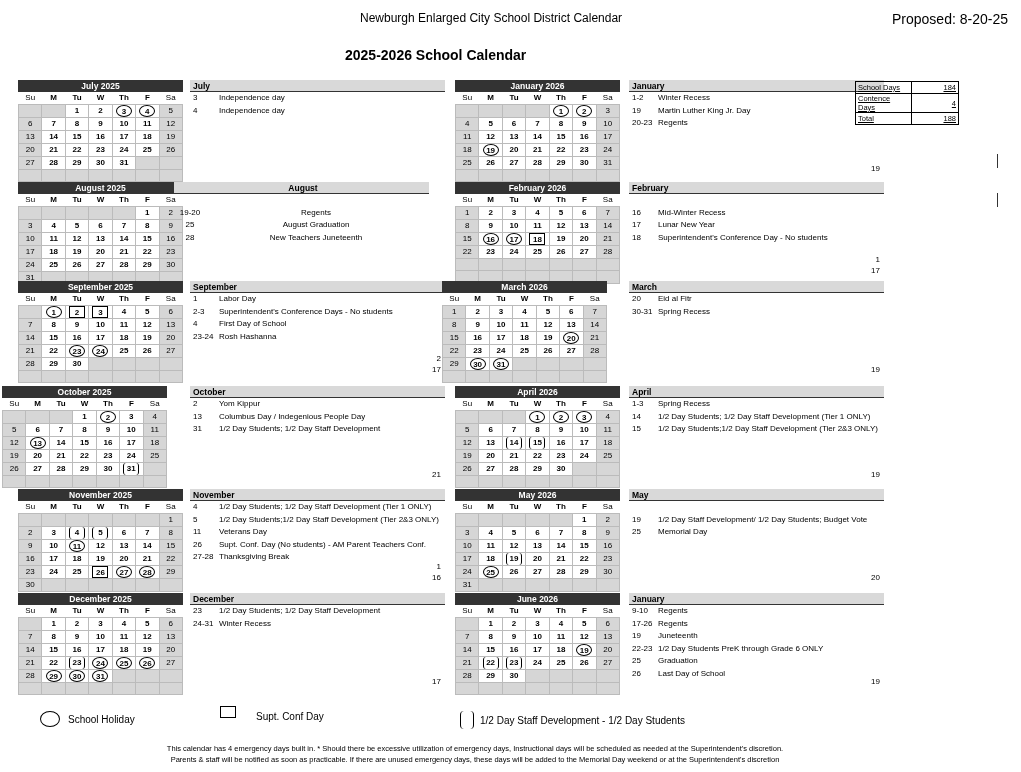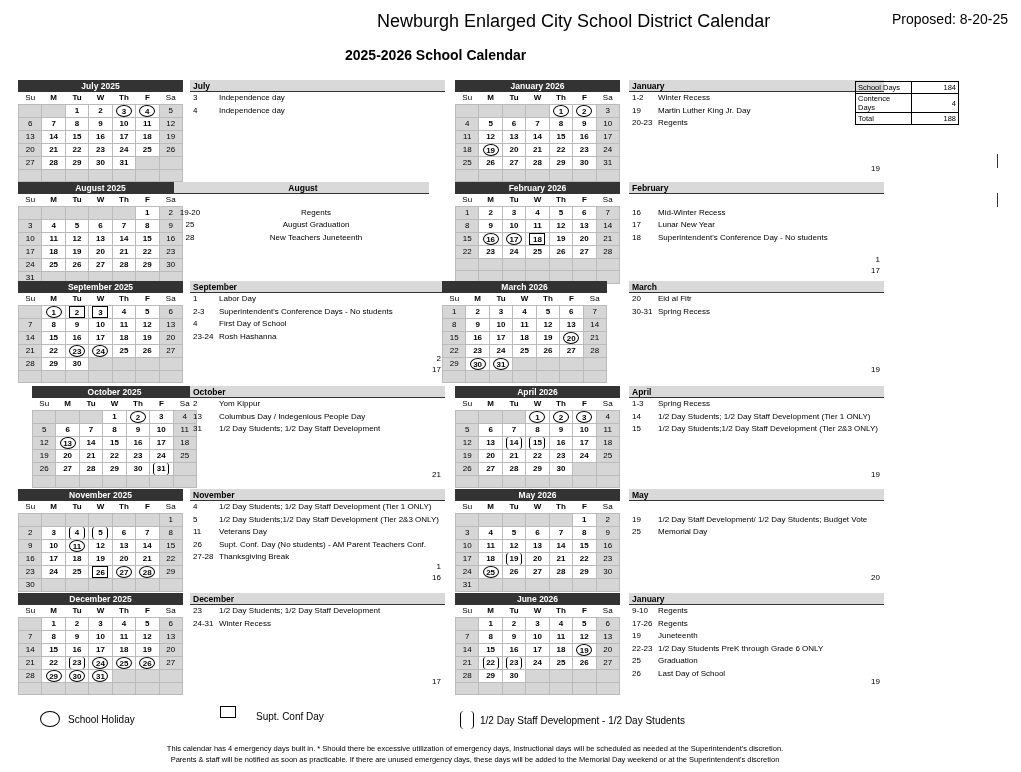--- a/index.html
+++ b/index.html
@@ -1,17 +1,17 @@
 <!DOCTYPE html>
 <html><head>
 <meta charset="utf-8">
 <style>
   * { box-sizing: border-box; margin: 0; padding: 0; }
   body { width: 1021px; height: 772px; background: #fff; font-family: "Liberation Sans", sans-serif; color: #000; position: relative; overflow: hidden; }
-  .hdr-title { position: absolute; top: 11px; left: 377px; font-size: 18px; }
+  .hdr-title { position: absolute; top: 11px; left: 360px; font-size: 12px; }
   .hdr-proposed { position: absolute; top: 11px; left: 892px; font-size: 14px; }
   .hdr-sub { position: absolute; top: 47px; left: 345px; font-size: 14px; font-weight: bold; }
 
   .cal { position: absolute; width: 165px; font-size: 8px; }
   .cal .mh { background: #333; color: #fff; font-weight: bold; text-align: center; height: 12px; line-height: 12px; font-size: 8.5px; }
   .cal table { border-collapse: collapse; width: 165px; table-layout: fixed; }
   .cal th { height: 12px; font-size: 8px; font-weight: bold; text-align: center; background: #fff; }
   .cal th.we { font-weight: normal; }
   .cal td { height: 12.5px; text-align: center; font-weight: bold; border: 1px solid #bbb; background: #d6d6d6; position: relative; font-size: 8px; }
   .cal td.wd { background: #fff; }
@@ -22,21 +22,21 @@
   .cal td .mk.box { border: 1.5px solid #000; }
   .cal td .mk.bracket { border-left: 1px solid #000; border-right: 1px solid #000; border-radius: 3px; }
 
   .ev { position: absolute; width: 255px; font-size: 8px; }
   .ev .eh { background: #d9d9d9; font-weight: bold; height: 12px; line-height: 12px; padding-left: 3px; border-bottom: 1.5px solid #333; font-size: 8.5px; }
   .ev .row { display: flex; height: 12.5px; line-height: 12.5px; }
   .ev .row .d { width: 29px; padding-left: 3px; }
   .ev .row .t { flex: 1; white-space: nowrap; }
   .ev .cnt { position: absolute; right: 4px; font-size: 8px; }
 
-  .totals { position: absolute; left: 855px; top: 81px; border-collapse: collapse; font-size: 7.5px; }
+  .totals { position: absolute; left: 855px; top: 81px; border-collapse: collapse; font-size: 7.5px; text-decoration: underline; }
   .totals td { border: 1px solid #000; height: 12px; padding: 0 2px; }
   .totals td.n { text-align: right; width: 47px; }
   .totals td.l { width: 56px; }
   .vbar { position: absolute; width: 1px; height: 14px; background: #333; left: 997px; }
 
   .legend { position: absolute; top: 711px; font-size: 10px; display: flex; align-items: center; }
   .lg-circle { width: 20px; height: 16px; border: 1px solid #000; border-radius: 50%; margin-right: 8px; }
   .lg-box { width: 16px; height: 12px; border: 1px solid #000; margin-right: 20px; margin-top: -10px; }
   .lg-brk { width: 14px; height: 18px; border-left: 1px solid #000; border-right: 1px solid #000; border-radius: 4px; margin-right: 6px; }
   .foot { position: absolute; left: 0; width: 870px; text-align: center; font-size: 7.5px; }
@@ -562,21 +562,21 @@
       <div class="row">
         <span class="d">20</span>
         <span class="t">Eid al Fitr</span>
       </div>
       <div class="row">
         <span class="d">30-31</span>
         <span class="t">Spring Recess</span>
       </div>
       <div class="cnt" style="top:84px">19</div>
     </div>
-    <div class="cal" style="left: 32px; top: 386px;">
+    <div class="cal" style="left: 2px; top: 386px;">
       <div class="mh">October 2025</div>
       <table>
         <tbody>
           <tr>
             <th class="we">Su</th>
             <th class="">M</th>
             <th class="">Tu</th>
             <th class="">W</th>
             <th class="">Th</th>
             <th class="">F</th>

